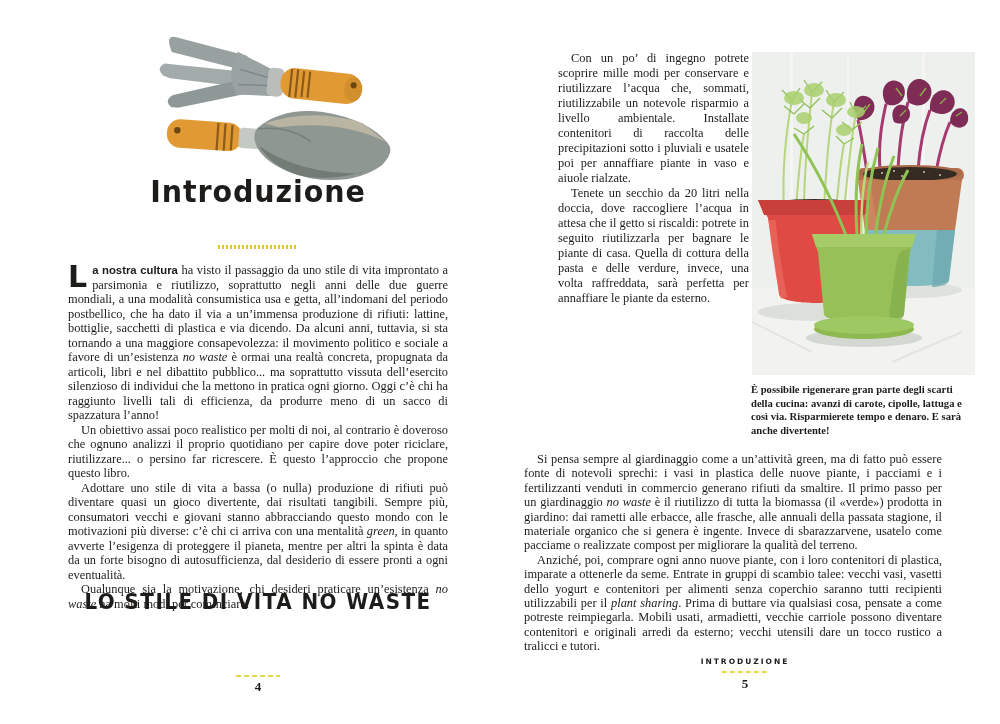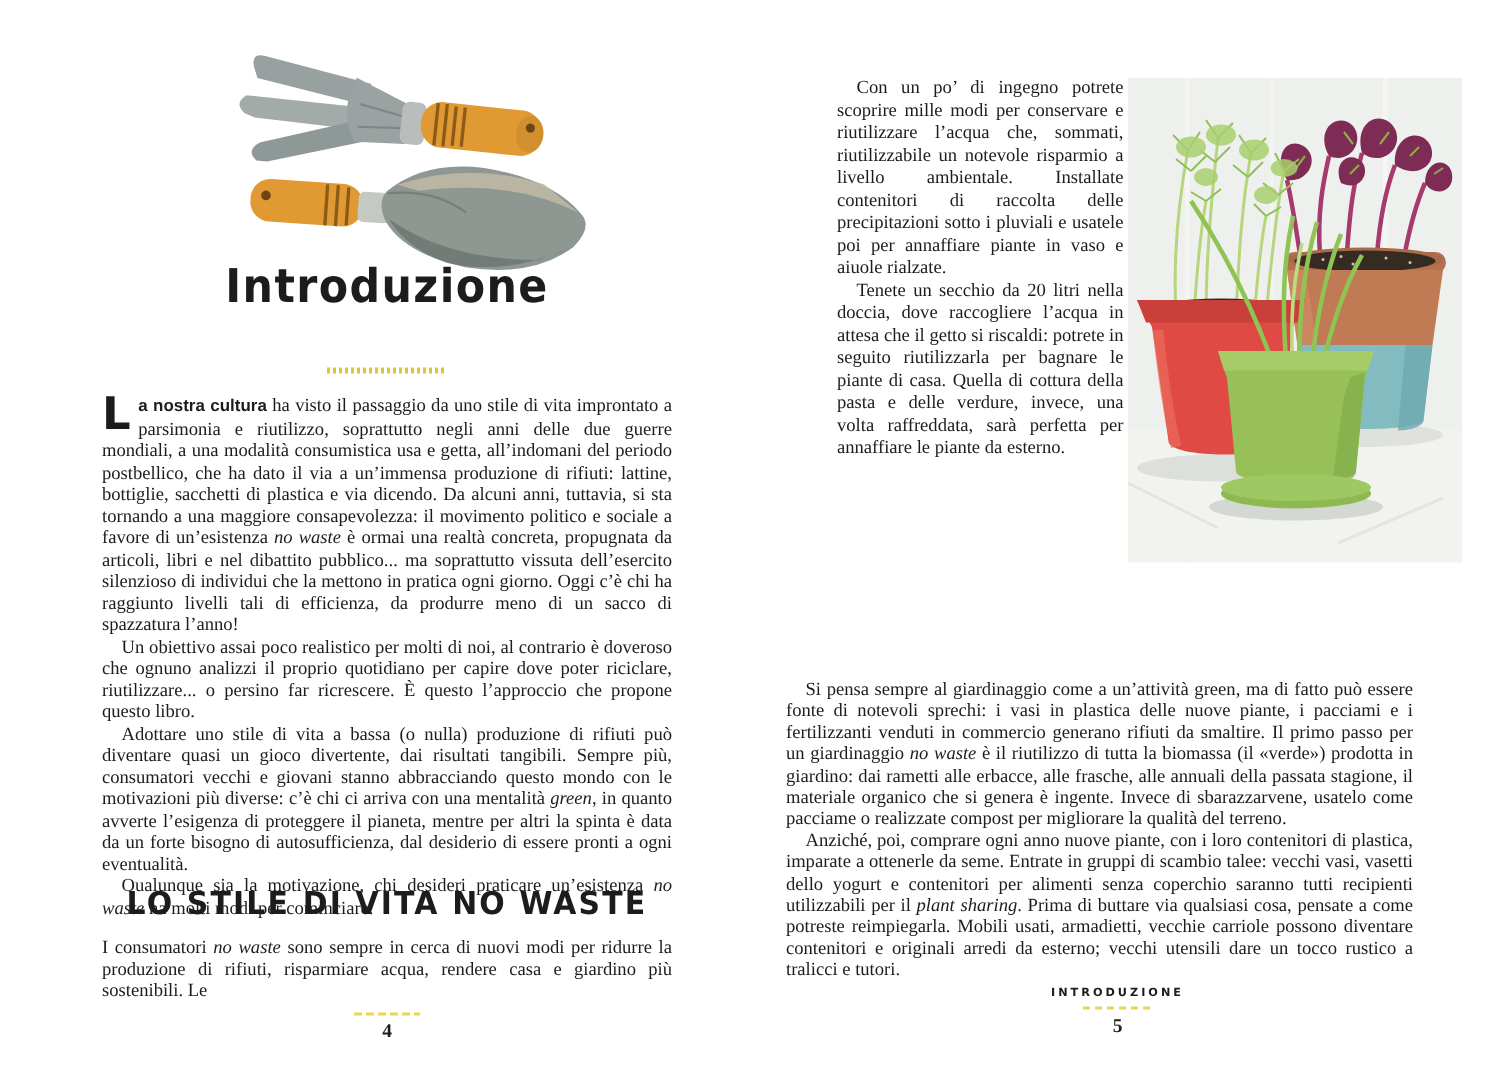--- a/index.html
+++ b/index.html
@@ -78,23 +78,20 @@
   <div class="abs" id="lp-ornament"></div>
 
   <div class="abs" id="lp-body">
     <p class="para">
       <span class="dropcap">L</span><span class="lead-bold">a nostra cultura</span><span><span> ha visto il passaggio da uno stile di vita improntato a parsimonia e riutilizzo, soprattutto negli anni delle due guerre mondiali, a una modalità consumistica usa e getta, all’indomani del periodo postbellico, che ha dato il via a un’immensa produzione di rifiuti: lattine, bottiglie, sacchetti di plastica e via dicendo. Da alcuni anni, tuttavia, si sta tornando a una maggiore consapevolezza: il movimento politico e sociale a favore di un’esistenza </span><span class="it">no waste</span><span> è ormai una realtà concreta, propugnata da articoli, libri e nel dibattito pubblico... ma soprattutto vissuta dell’esercito silenzioso di individui che la mettono in pratica ogni giorno. Oggi c’è chi ha raggiunto livelli tali di efficienza, da produrre meno di un sacco di spazzatura l’anno!</span></span>
     </p>
     <span><p class="para indent"><span>Un obiettivo assai poco realistico per molti di noi, al contrario è doveroso che ognuno analizzi il proprio quotidiano per capire dove poter riciclare, riutilizzare... o persino far ricrescere. È questo l’approccio che propone questo libro.</span></p><p class="para indent"><span>Adottare uno stile di vita a bassa (o nulla) produzione di rifiuti può diventare quasi un gioco divertente, dai risultati tangibili. Sempre più, consumatori vecchi e giovani stanno abbracciando questo mondo con le motivazioni più diverse: c’è chi ci arriva con una mentalità </span><span class="it">green</span><span>, in quanto avverte l’esigenza di proteggere il pianeta, mentre per altri la spinta è data da un forte bisogno di autosufficienza, dal desiderio di essere pronti a ogni eventualità.</span></p><p class="para indent"><span>Qualunque sia la motivazione, chi desideri praticare un’esistenza </span><span class="it">no waste</span><span> ha molti modi per cominciare.</span></p></span>
   </div>
 
   <div class="abs" id="lp-heading">LO STILE DI VITA NO WASTE</div>
-  <div class="abs" id="lp-section-para">
-    <p class="para"><span>I consumatori </span><span class="it">no waste</span><span> sono sempre in cerca di nuovi modi per ridurre la produzione di rifiuti, risparmiare acqua, rendere casa e giardino più sostenibili. Le</span></p>
-  </div>
 
   <div class="abs footer-dash" id="lp-footer-dash"></div>
   <div class="abs pagenum" id="lp-pagenum">4</div>
 
   <div class="abs" id="rp-col">
       <p class="para indent"><span>Con un po’ di ingegno potrete scoprire mille modi per conservare e riutilizzare l’acqua che, sommati, riutilizzabile un notevole risparmio a livello ambientale. Installate contenitori di raccolta delle precipitazioni sotto i pluviali e usatele poi per annaffiare piante in vaso e aiuole rialzate.</span></p>
       <p class="para indent"><span>Tenete un secchio da 20 litri nella doccia, dove raccogliere l’acqua in attesa che il getto si riscaldi: potrete in seguito riutilizzarla per bagnare le piante di casa. Quella di cottura della pasta e delle verdure, invece, una volta raffreddata, sarà perfetta per annaffiare le piante da esterno.</span></p>
     </div>
 
   <div class="abs" id="photo">
@@ -212,20 +209,21 @@
           </g>
         <path d="M60,182 L164,182 L158,200 L152,262 C152,273 72,273 72,262 L66,200 Z" fill="#97c058"></path>
         <path d="M60,182 L164,182 L160,195 L64,195 Z" fill="#a6cc68"></path>
         <path d="M148,200 L158,196 L152,262 C152,268 142,271 136,271 L144,212 Z" fill="#7fae49" opacity=".7"></path>
         <ellipse cx="112" cy="277" rx="50" ry="10" fill="#8db950"></ellipse>
         <ellipse cx="112" cy="273" rx="50" ry="9" fill="#9ec862"></ellipse>
       </g>
     </svg>
   </div>
 
+  <div class="abs" id="caption">È possibile rigenerare gran parte degli scarti della cucina: avanzi di carote, cipolle, lattuga e così via. Risparmierete tempo e denaro. E sarà anche divertente!</div>
 
   <div class="abs" id="rp-wide">
       <p class="para indent"><span>Si pensa sempre al giardinaggio come a un’attività green, ma di fatto può essere fonte di notevoli sprechi: i vasi in plastica delle nuove piante, i pacciami e i fertilizzanti venduti in commercio generano rifiuti da smaltire. Il primo passo per un giardinaggio </span><span class="it">no waste</span><span> è il riutilizzo di tutta la biomassa (il «verde») prodotta in giardino: dai rametti alle erbacce, alle frasche, alle annuali della passata stagione, il materiale organico che si genera è ingente. Invece di sbarazzarvene, usatelo come pacciame o realizzate compost per migliorare la qualità del terreno.</span></p>
       <p class="para indent"><span>Anziché, poi, comprare ogni anno nuove piante, con i loro contenitori di plastica, imparate a ottenerle da seme. Entrate in gruppi di scambio talee: vecchi vasi, vasetti dello yogurt e contenitori per alimenti senza coperchio saranno tutti recipienti utilizzabili per il </span><span class="it">plant sharing</span><span>. Prima di buttare via qualsiasi cosa, pensate a come potreste reimpiegarla. Mobili usati, armadietti, vecchie carriole possono diventare contenitori e originali arredi da esterno; vecchi utensili dare un tocco rustico a tralicci e tutori.</span></p>
     </div>
 
   <div class="abs" id="rp-footer-label">INTRODUZIONE</div>
   <div class="abs footer-dash" id="rp-footer-dash"></div>
   <div class="abs pagenum" id="rp-pagenum">5</div>
 

